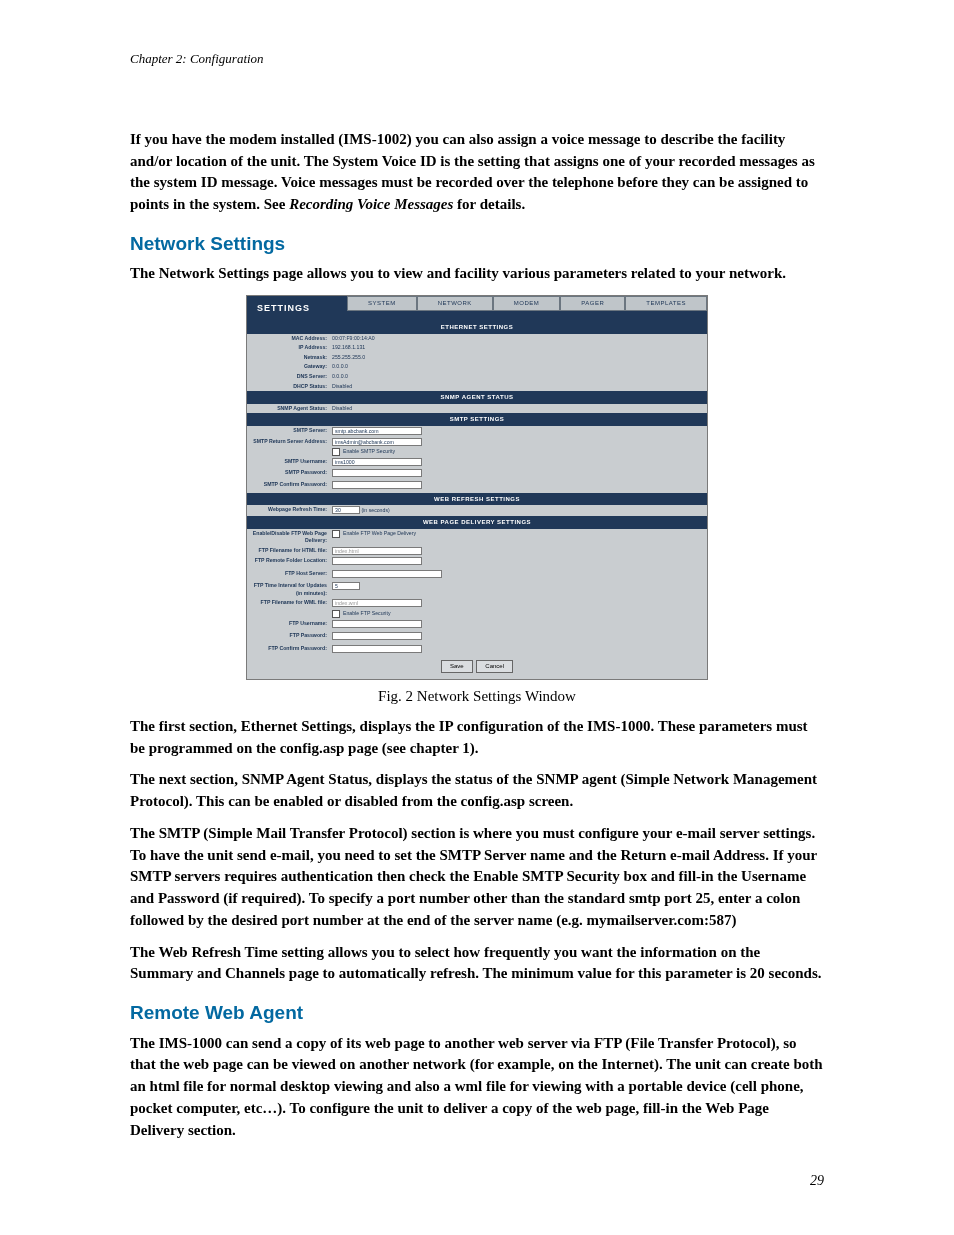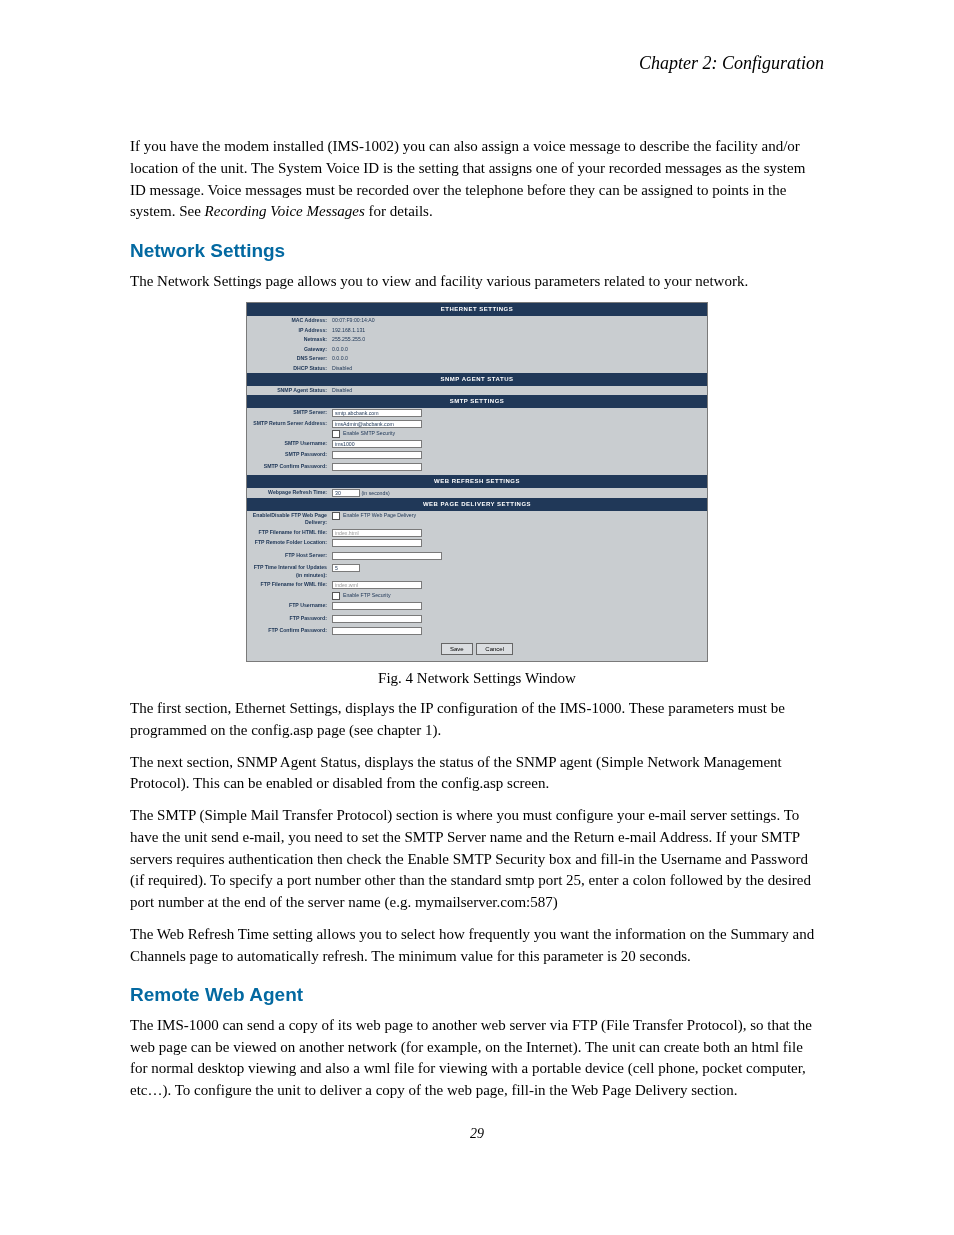--- a/index.html
+++ b/index.html
@@ -6,42 +6,42 @@
     font-family: Georgia, 'Times New Roman', serif;
     margin: 0;
     padding: 50px 130px 40px 130px;
     font-size: 15px;
     line-height: 1.45;
     color: #000;
     width: 954px;
     box-sizing: border-box;
   }
   .chapter-header {
-    text-align: right;
+    text-align: left;
     font-style: italic;
-    font-size: 18px;
+    font-size: 13px;
     margin-bottom: 60px;
   }
-  p { margin: 6px 0 10px 0; }
+  p { margin: 6px 0 10px 0; font-weight: bold; }
   h2 {
     font-family: Verdana, Arial, sans-serif;
     font-weight: bold;
     font-size: 19px;
     margin: 14px 0 2px 0;
     color: #0369a1;
   }
   .fig-caption {
     text-align: center;
     margin: 6px 0 8px 0;
   }
   .page-num {
-    text-align: center;
+    text-align: right;
     font-style: italic;
     font-size: 14px;
-    margin-top: 22px;
+    margin-top: 30px;
   }
   em { font-style: italic; }
 
   
   .screenshot {
     width: 460px;
     margin: 8px auto 4px auto;
     background: #fff;
     border: 1px solid #7a7a7a;
     font-family: Verdana, Arial, sans-serif;
@@ -150,20 +150,30 @@
 <div class="chapter-header">Chapter 2: Configuration</div>
 
 <p>
   <span>If you have the modem installed (IMS-1002) you can also assign a voice message to describe the facility and/or location of the unit. The System Voice ID is the setting that assigns one of your recorded messages as the system ID message. Voice messages must be recorded over the telephone before they can be assigned to points in the system. See </span><em>Recording Voice Messages</em><span> for details.</span>
 </p>
 
 <h2>Network Settings</h2>
 <p>The Network Settings page allows you to view and facility various parameters related to your network.</p>
 
 <div class="screenshot">
+  <div class="ss-topbar">
+    <div class="ss-settings-cell">SETTINGS</div>
+    <div class="ss-tabs">
+      <div class="ss-tab">SYSTEM</div>
+      <div class="ss-tab" data-active="true">NETWORK</div>
+      <div class="ss-tab">MODEM</div>
+      <div class="ss-tab">PAGER</div>
+      <div class="ss-tab">TEMPLATES</div>
+    </div>
+  </div>
 
   <div class="ss-section">ETHERNET SETTINGS</div>
   <div class="ss-body">
     <div class="ss-row">
         <div class="ss-label">MAC Address:</div>
         <div class="ss-value">00:07:F9:00:14:A0</div>
       </div>
     <div class="ss-row">
         <div class="ss-label">IP Address:</div>
         <div class="ss-value">192.168.1.131</div>
@@ -273,21 +283,21 @@
         <div class="ss-value"><span class="ss-input w1"></span></div>
       </div>
   </div>
 
   <div class="ss-btnrow">
     <span class="ss-btn">Save</span>
     <span class="ss-btn">Cancel</span>
   </div>
 </div>
 
-<div class="fig-caption">Fig. 4 Network Settings Window</div>
+<div class="fig-caption">Fig. 2 Network Settings Window</div>
 
 <p>The first section, Ethernet Settings, displays the IP configuration of the IMS-1000. These parameters must be programmed on the config.asp page (see chapter 1).</p>
 <p>The next section, SNMP Agent Status, displays the status of the SNMP agent (Simple Network Management Protocol). This can be enabled or disabled from the config.asp screen.</p>
 <p>The SMTP (Simple Mail Transfer Protocol) section is where you must configure your e-mail server settings. To have the unit send e-mail, you need to set the SMTP Server name and the Return e-mail Address. If your SMTP servers requires authentication then check the Enable SMTP Security box and fill-in the Username and Password (if required). To specify a port number other than the standard smtp port 25, enter a colon followed by the desired port number at the end of the server name (e.g. mymailserver.com:587)</p>
 <p>The Web Refresh Time setting allows you to select how frequently you want the information on the Summary and Channels page to automatically refresh. The minimum value for this parameter is 20 seconds.</p>
 
 <h2>Remote Web Agent</h2>
 <p>The IMS-1000 can send a copy of its web page to another web server via FTP (File Transfer Protocol), so that the web page can be viewed on another network (for example, on the Internet). The unit can create both an html file for normal desktop viewing and also a wml file for viewing with a portable device (cell phone, pocket computer, etc…). To configure the unit to deliver a copy of the web page, fill-in the Web Page Delivery section.</p>
 
 <div class="page-num">29</div>

